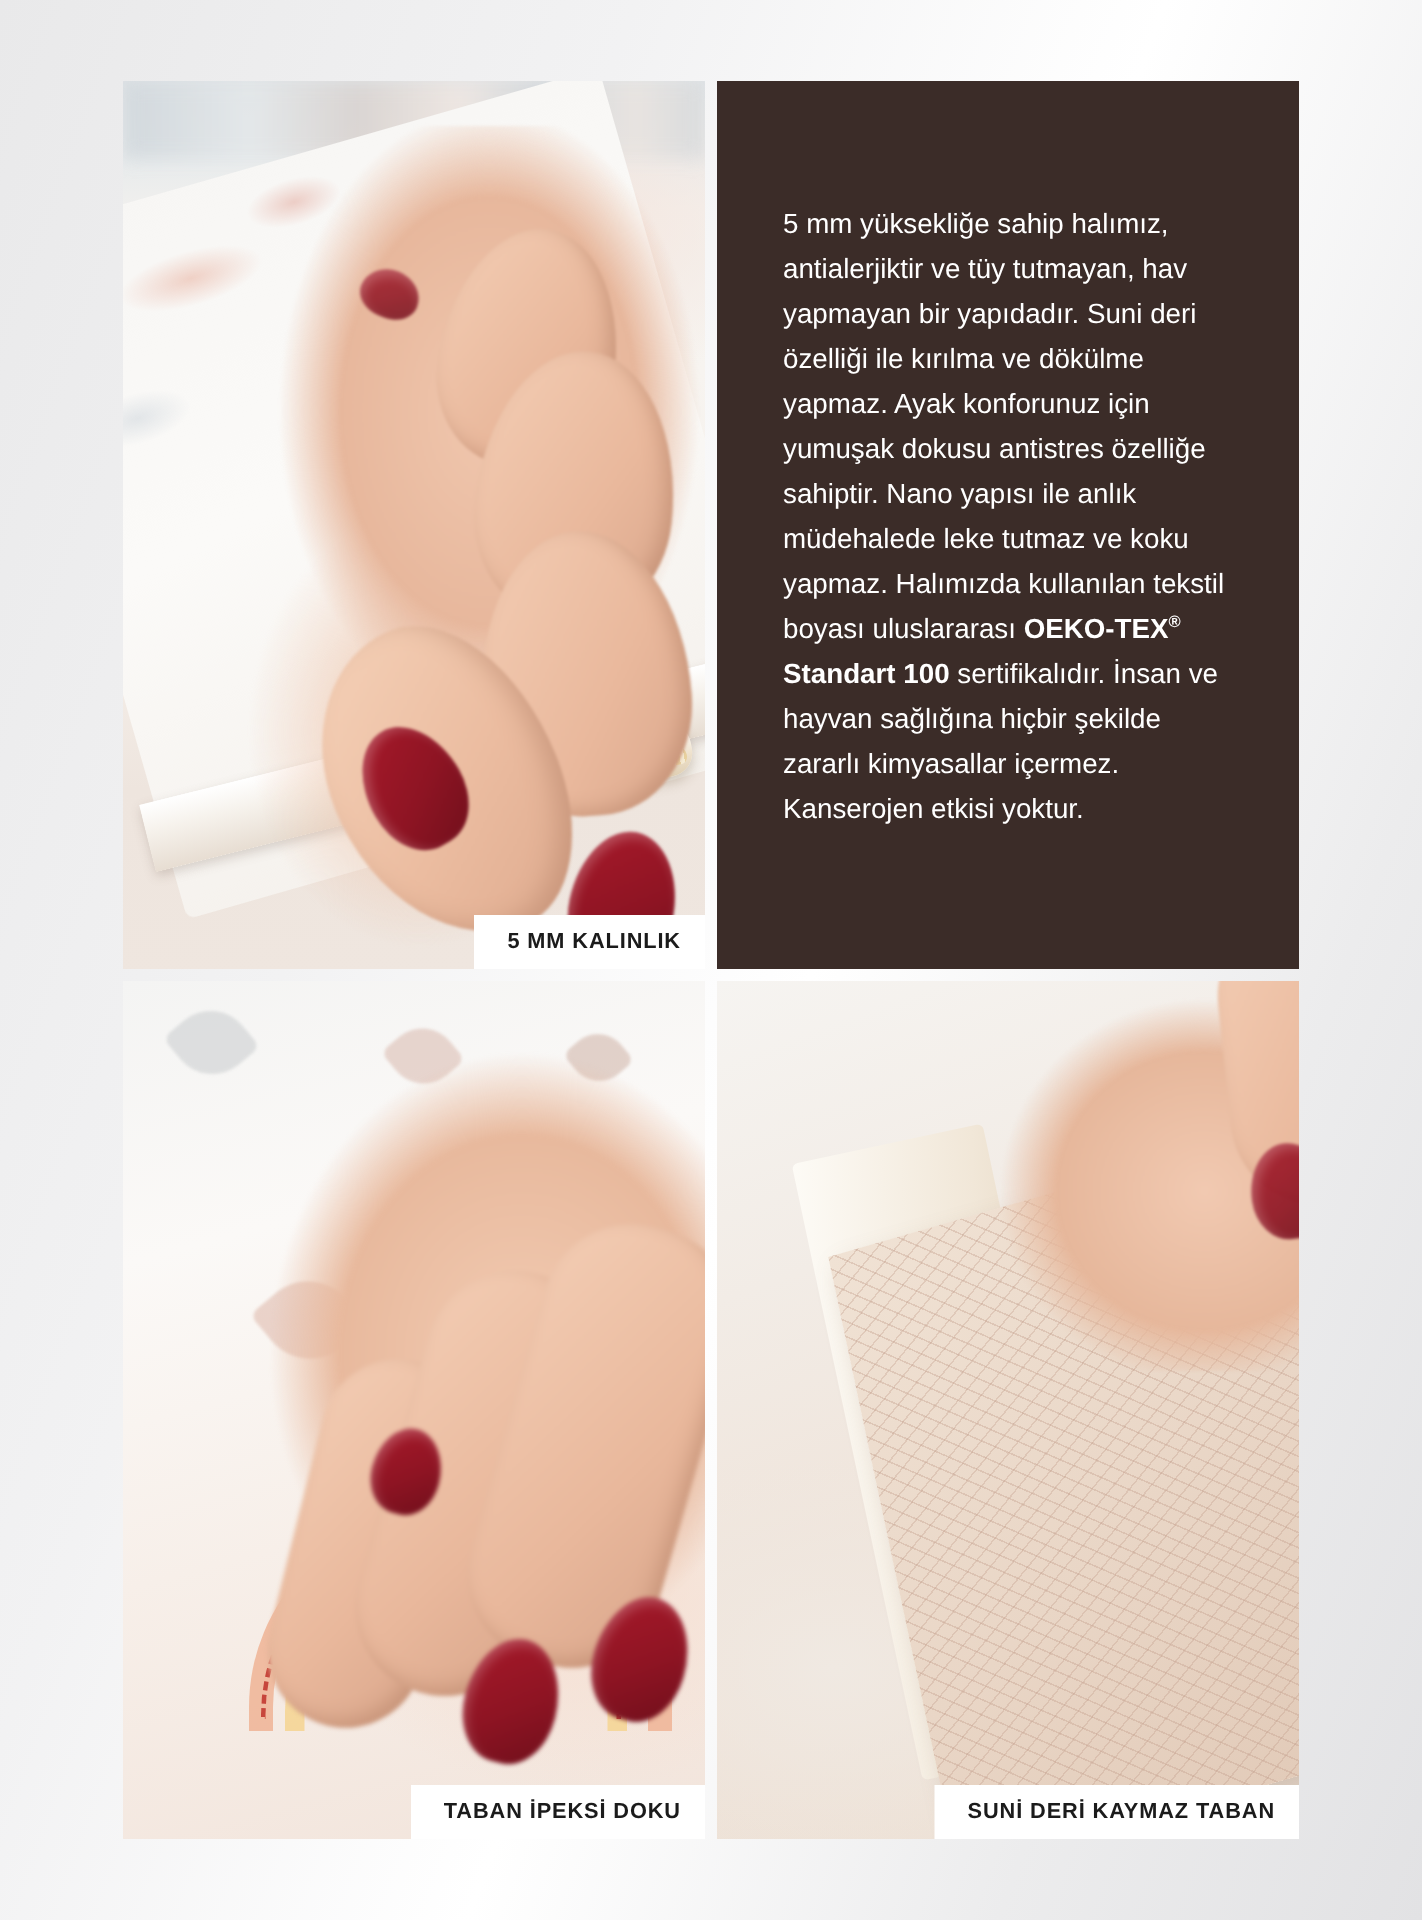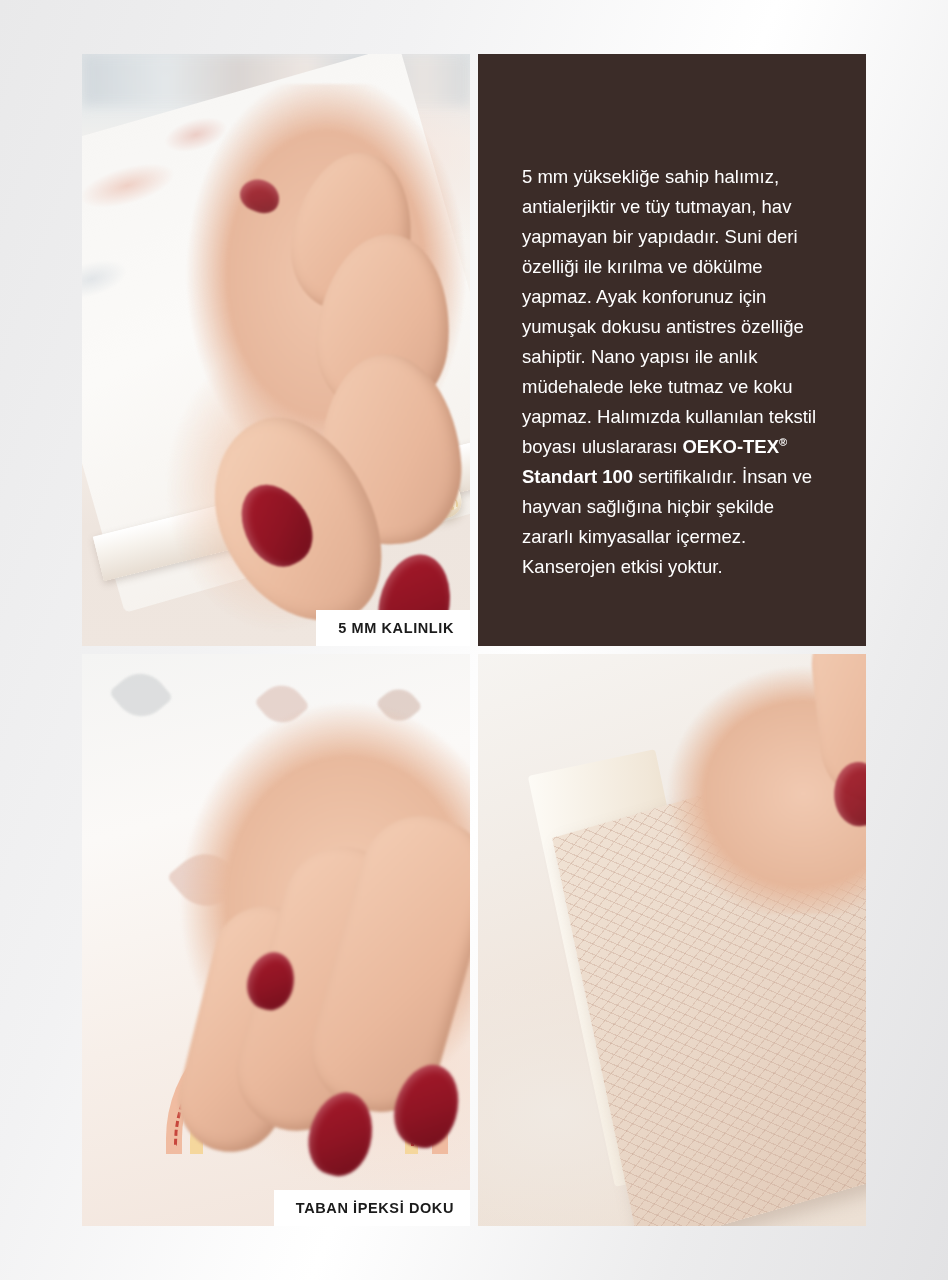--- a/index.html
+++ b/index.html
@@ -136,21 +136,21 @@
     box-shadow: inset 3px 3px 8px rgba(255,255,255,.25);
   }
   .n1 { right: 182px; top: 398px; width: 64px; height: 86px; transform: rotate(-30deg); }
   .n2 { right: 40px;  top: 470px; width: 70px; height: 96px; transform: rotate(12deg); }
   .n3 { right: 210px; top: 96px;  width: 40px; height: 32px; transform: rotate(22deg); opacity:.85; }
 
   
   .textpanel {
     background: #3b2c28;
     color: #ffffff;
-    padding: 108px 48px 40px 44px;
+    padding: 80px 48px 40px 44px;
     box-sizing: border-box;
   }
   .textpanel p {
     margin: 0;
     font-size: 18.5px;
     line-height: 1.62;
     font-family: "Liberation Sans", sans-serif;
     font-weight: 400;
   }
   .textpanel b { font-weight: bold; }
@@ -299,16 +299,17 @@
 
     <div class="cell photo4">
       <div class="backing-edge"></div>
       <div class="backing"></div>
       <div class="hand4">
         <div class="finger f4a"></div>
 
         <div class="nail n4b"></div>
 
       </div>
+      <div class="caption">SUNİ DERİ KAYMAZ TABAN</div>
     </div>
 
   </div>
 </div>
 
 </body></html>

